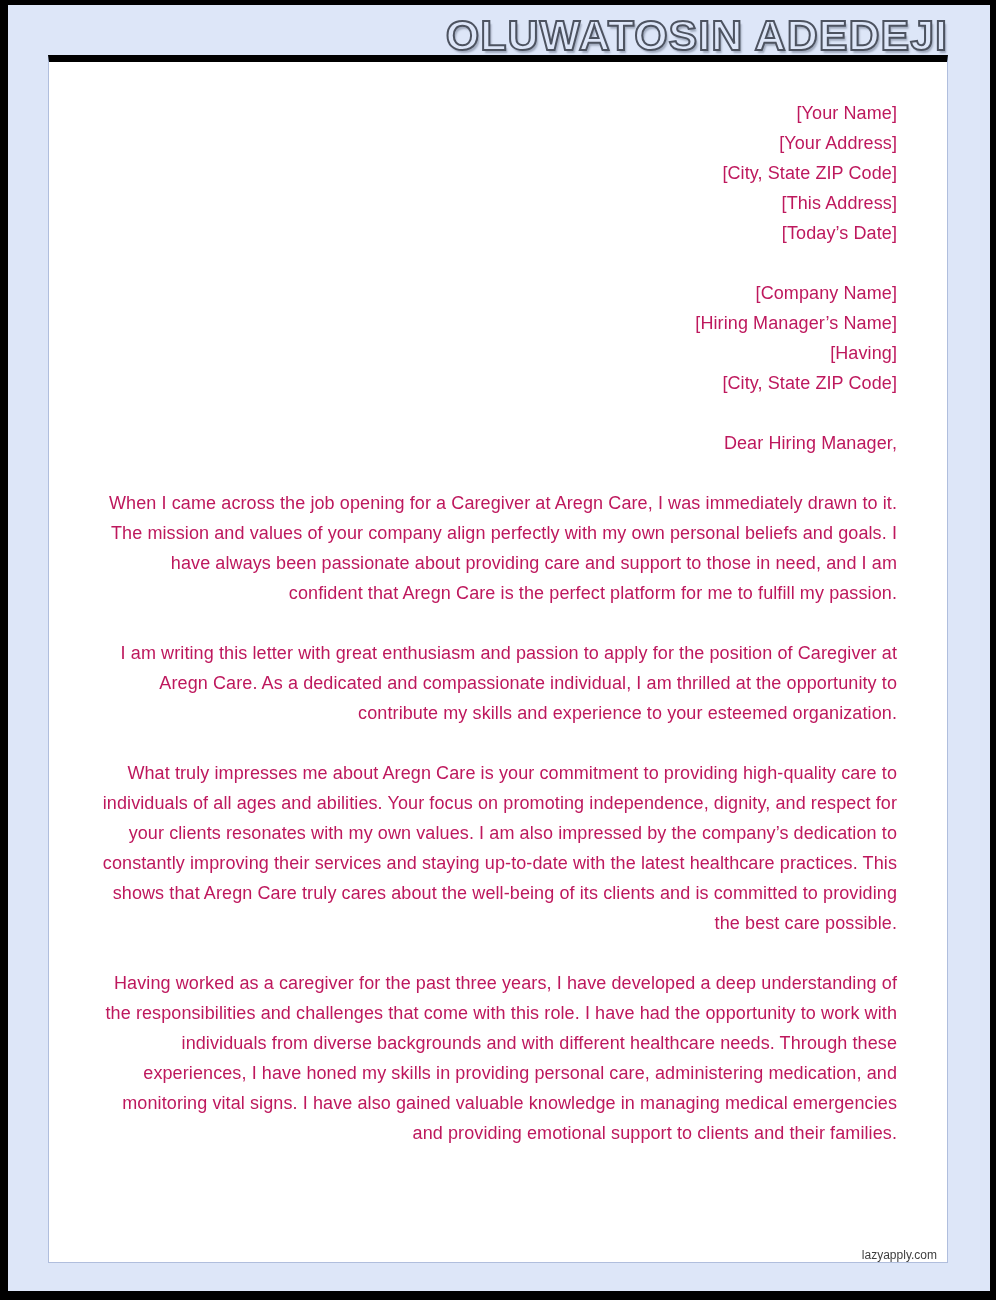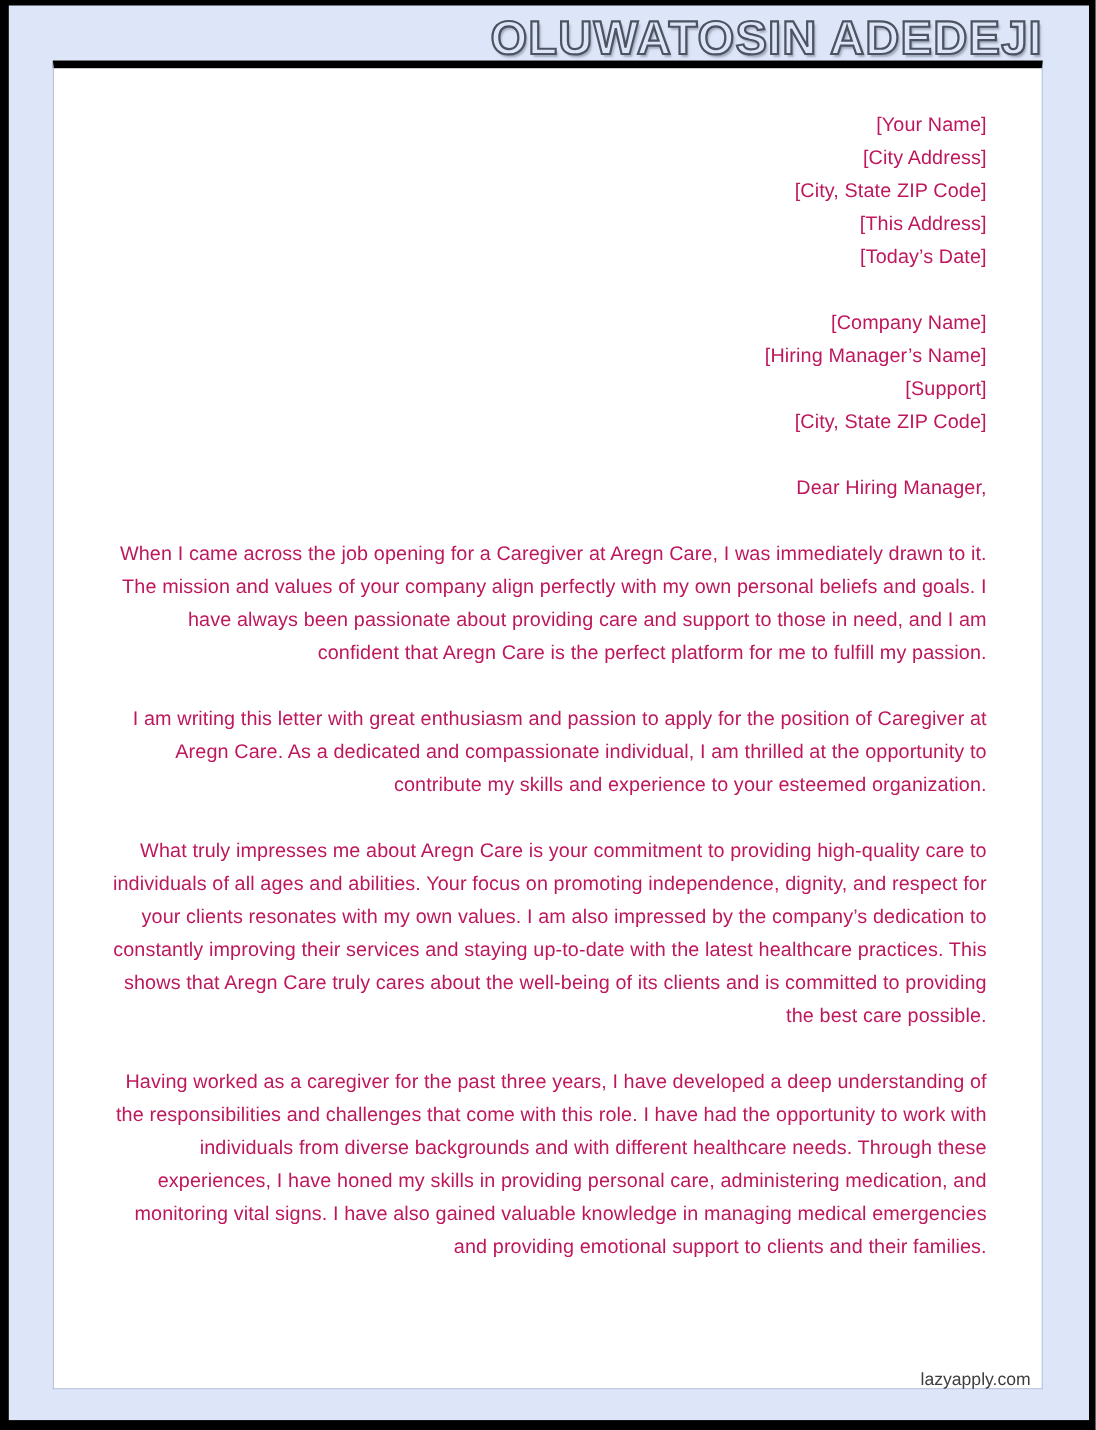--- a/index.html
+++ b/index.html
@@ -61,46 +61,46 @@
   .block {
     margin: 0 0 30px 0;
   }
   .page p {
     margin: 0 0 30px 0;
   }
   .watermark {
     position: absolute;
     top: 1242px;
     right: 53px;
-    font-size: 16px;
+    font-size: 12px;
     line-height: 16px;
     color: #3e3e3e;
   }
 </style>
 </head>
 <body>
 
 <div class="canvas">
 
   <div class="header-name">OLUWATOSIN ADEDEJI</div>
 
   <div class="page">
 
     <div class="block">
       <div class="line">[Your Name]</div>
-      <div class="line">[City Address]</div>
+      <div class="line">[Your Address]</div>
       <div class="line">[City, State ZIP Code]</div>
       <div class="line">[This Address]</div>
       <div class="line">[Today’s Date]</div>
     </div>
 
     <div class="block">
       <div class="line">[Company Name]</div>
       <div class="line">[Hiring Manager’s Name]</div>
-      <div class="line">[Support]</div>
+      <div class="line">[Having]</div>
       <div class="line">[City, State ZIP Code]</div>
     </div>
 
     <p>Dear Hiring Manager,</p>
 
     <p>When I came across the job opening for a Caregiver at Aregn Care, I was immediately drawn to it. The mission and values of your company align perfectly with my own personal beliefs and goals. I have always been passionate about providing care and support to those in need, and I am confident that Aregn Care is the perfect platform for me to fulfill my passion.</p>
     <p>I am writing this letter with great enthusiasm and passion to apply for the position of Caregiver at Aregn Care. As a dedicated and compassionate individual, I am thrilled at the opportunity to contribute my skills and experience to your esteemed organization.</p>
     <p>What truly impresses me about Aregn Care is your commitment to providing high-quality care to individuals of all ages and abilities. Your focus on promoting independence, dignity, and respect for your clients resonates with my own values. I am also impressed by the company’s dedication to constantly improving their services and staying up-to-date with the latest healthcare practices. This shows that Aregn Care truly cares about the well-being of its clients and is committed to providing the best care possible.</p>
     <p>Having worked as a caregiver for the past three years, I have developed a deep understanding of the responsibilities and challenges that come with this role. I have had the opportunity to work with individuals from diverse backgrounds and with different healthcare needs. Through these experiences, I have honed my skills in providing personal care, administering medication, and monitoring vital signs. I have also gained valuable knowledge in managing medical emergencies and providing emotional support to clients and their families.</p>
 

